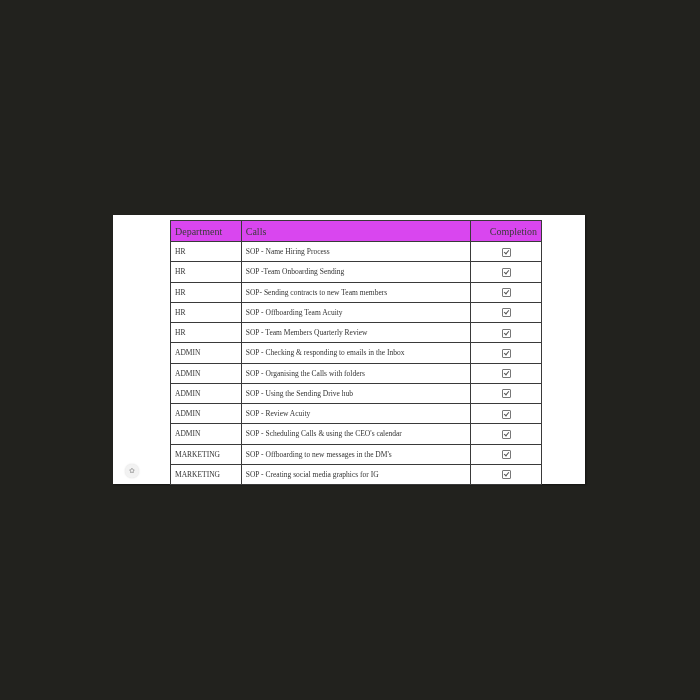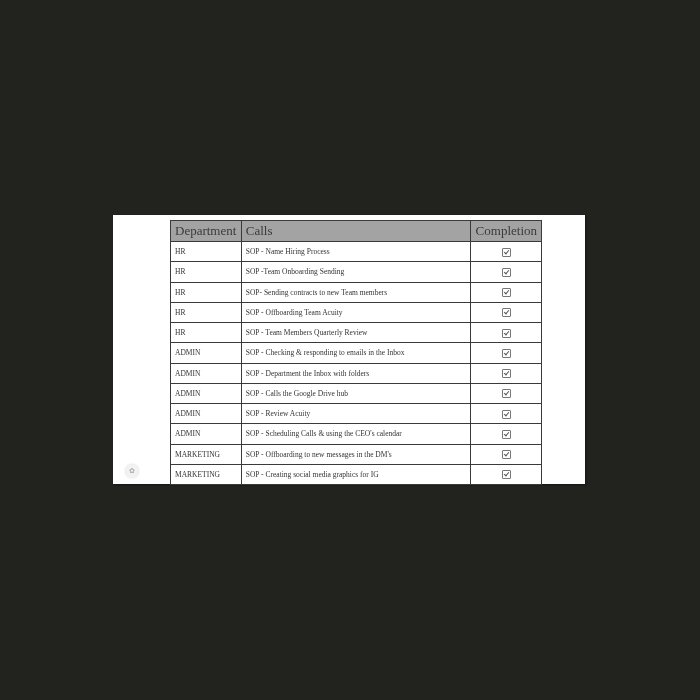--- a/index.html
+++ b/index.html
@@ -32,23 +32,23 @@
     }
     .doc-table th, .doc-table td {
       border: 1px solid #3a3a3a;
       padding: 0 4px;
       text-align: left;
       font-weight: normal;
       white-space: nowrap;
       overflow: hidden;
     }
     .doc-table th {
-      background: #a3a3a3;
+      background: #d946ef;
       height: 20px;
-      font-size: 13px;
+      font-size: 10px;
       color: #3a3a3a;
     }
     .doc-table td {
       height: 19.25px;
       margin-top: 36px;
     }
     .doc-table td.check-cell, .doc-table th.check-head {
       text-align: right;
     }
     .doc-table td.check-cell {
@@ -137,26 +137,26 @@
         <td>SOP - Team Members Quarterly Review</td>
         <td class="check-cell"><span class="checkbox"></span></td>
       </tr>
       <tr>
         <td>ADMIN</td>
         <td>SOP - Checking &amp; responding to emails in the Inbox</td>
         <td class="check-cell"><span class="checkbox"></span></td>
       </tr>
       <tr>
         <td>ADMIN</td>
-        <td>SOP - Department the Inbox with folders</td>
+        <td>SOP - Organising the Calls with folders</td>
         <td class="check-cell"><span class="checkbox"></span></td>
       </tr>
       <tr>
         <td>ADMIN</td>
-        <td>SOP - Calls the Google Drive hub</td>
+        <td>SOP - Using the Sending Drive hub</td>
         <td class="check-cell"><span class="checkbox"></span></td>
       </tr>
       <tr>
         <td>ADMIN</td>
         <td>SOP - Review Acuity</td>
         <td class="check-cell"><span class="checkbox"></span></td>
       </tr>
       <tr>
         <td>ADMIN</td>
         <td>SOP - Scheduling Calls &amp; using the CEO's calendar</td>

